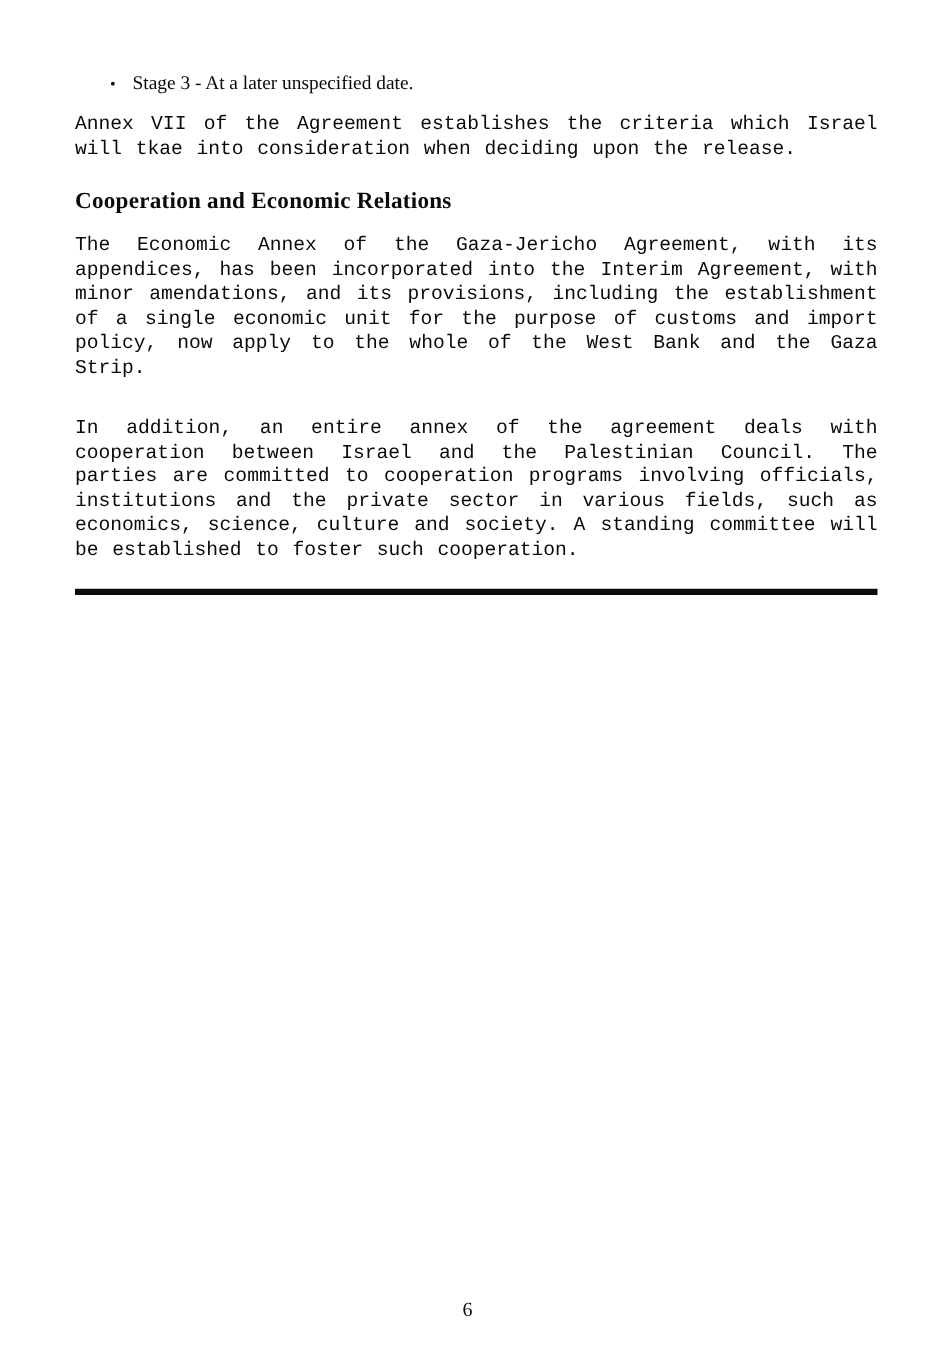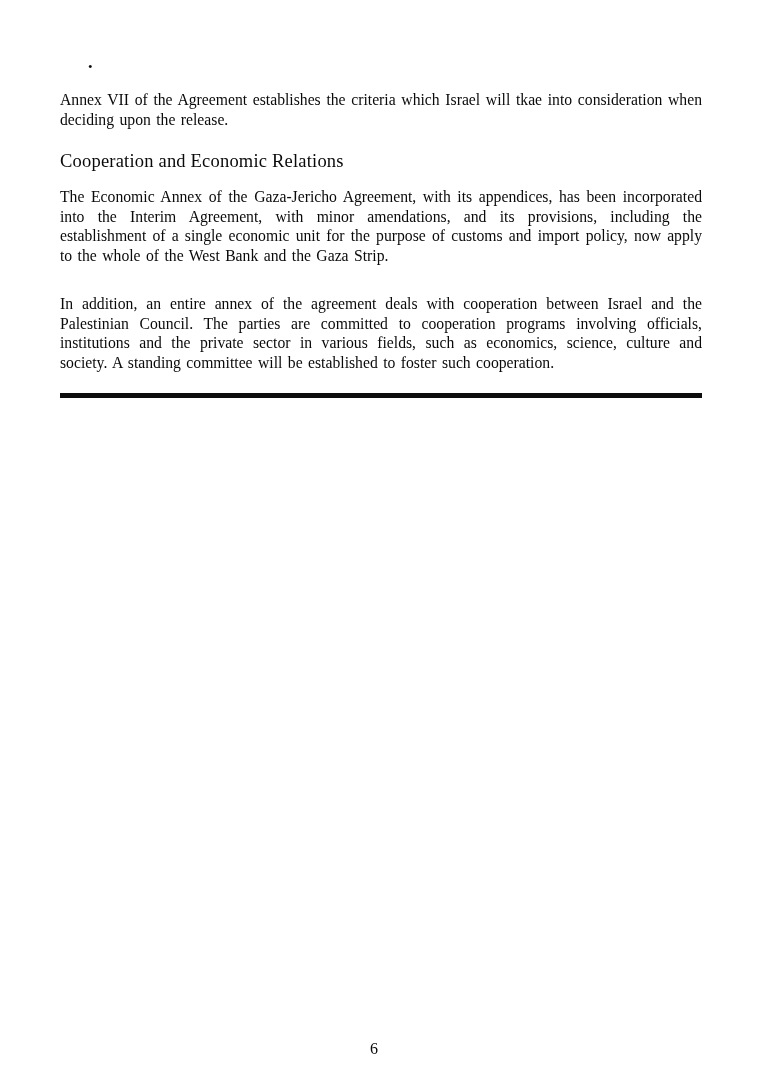--- a/index.html
+++ b/index.html
@@ -34,29 +34,30 @@
     flex: 0 0 18px;
     font-size: 13px;
     line-height: 20px;
   }
   p.body-text {
     margin: 0;
     font-size: 15.7px;
     line-height: 19.5px;
     text-align: justify;
     word-spacing: 1.5px;
+    font-family: Liberation Mono, monospace;
   }
   p.para-annex {
     margin-top: 13px;
   }
   h2.section-heading {
     margin: 0;
     margin-top: 22px;
     font-size: 18.5px;
-    font-weight: normal;
+    font-weight: bold;
     letter-spacing: 0.2px;
   }
   p.para-economic {
     margin-top: 15px;
   }
   p.para-cooperation {
     margin-top: 29px;
   }
   .thick-rule {
     margin-top: 21px;
@@ -75,20 +76,21 @@
   }
 </style>
 </head>
 <body>
 
 <div class="page">
   <div class="content">
 
     <div class="bullet-line">
       <span class="bullet-marker">•</span>
+      <span class="bullet-text">Stage 3 - At a later unspecified date.</span>
     </div>
 
     <p class="body-text para-annex">Annex  VII  of  the Agreement establishes the criteria which Israel will tkae into consideration when deciding upon the release.</p>
 
     <h2 class="section-heading">Cooperation and Economic Relations</h2>
 
     <p class="body-text para-economic">The  Economic  Annex  of  the Gaza-Jericho  Agreement,  with  its  appendices,  has  been incorporated  into  the  Interim  Agreement,  with  minor  amendations,  and  its  provisions, including  the  establishment  of a single economic unit for the purpose of customs and import policy, now apply to the whole of the West Bank and the Gaza Strip.</p>
 
     <p class="body-text para-cooperation">In  addition,  an  entire  annex  of the agreement deals with cooperation between Israel and the Palestinian  Council.  The  parties  are committed to cooperation programs involving officials, institutions  and  the  private  sector   in various fields, such as economics, science, culture and society. A standing committee will be established to foster such cooperation.</p>
 

